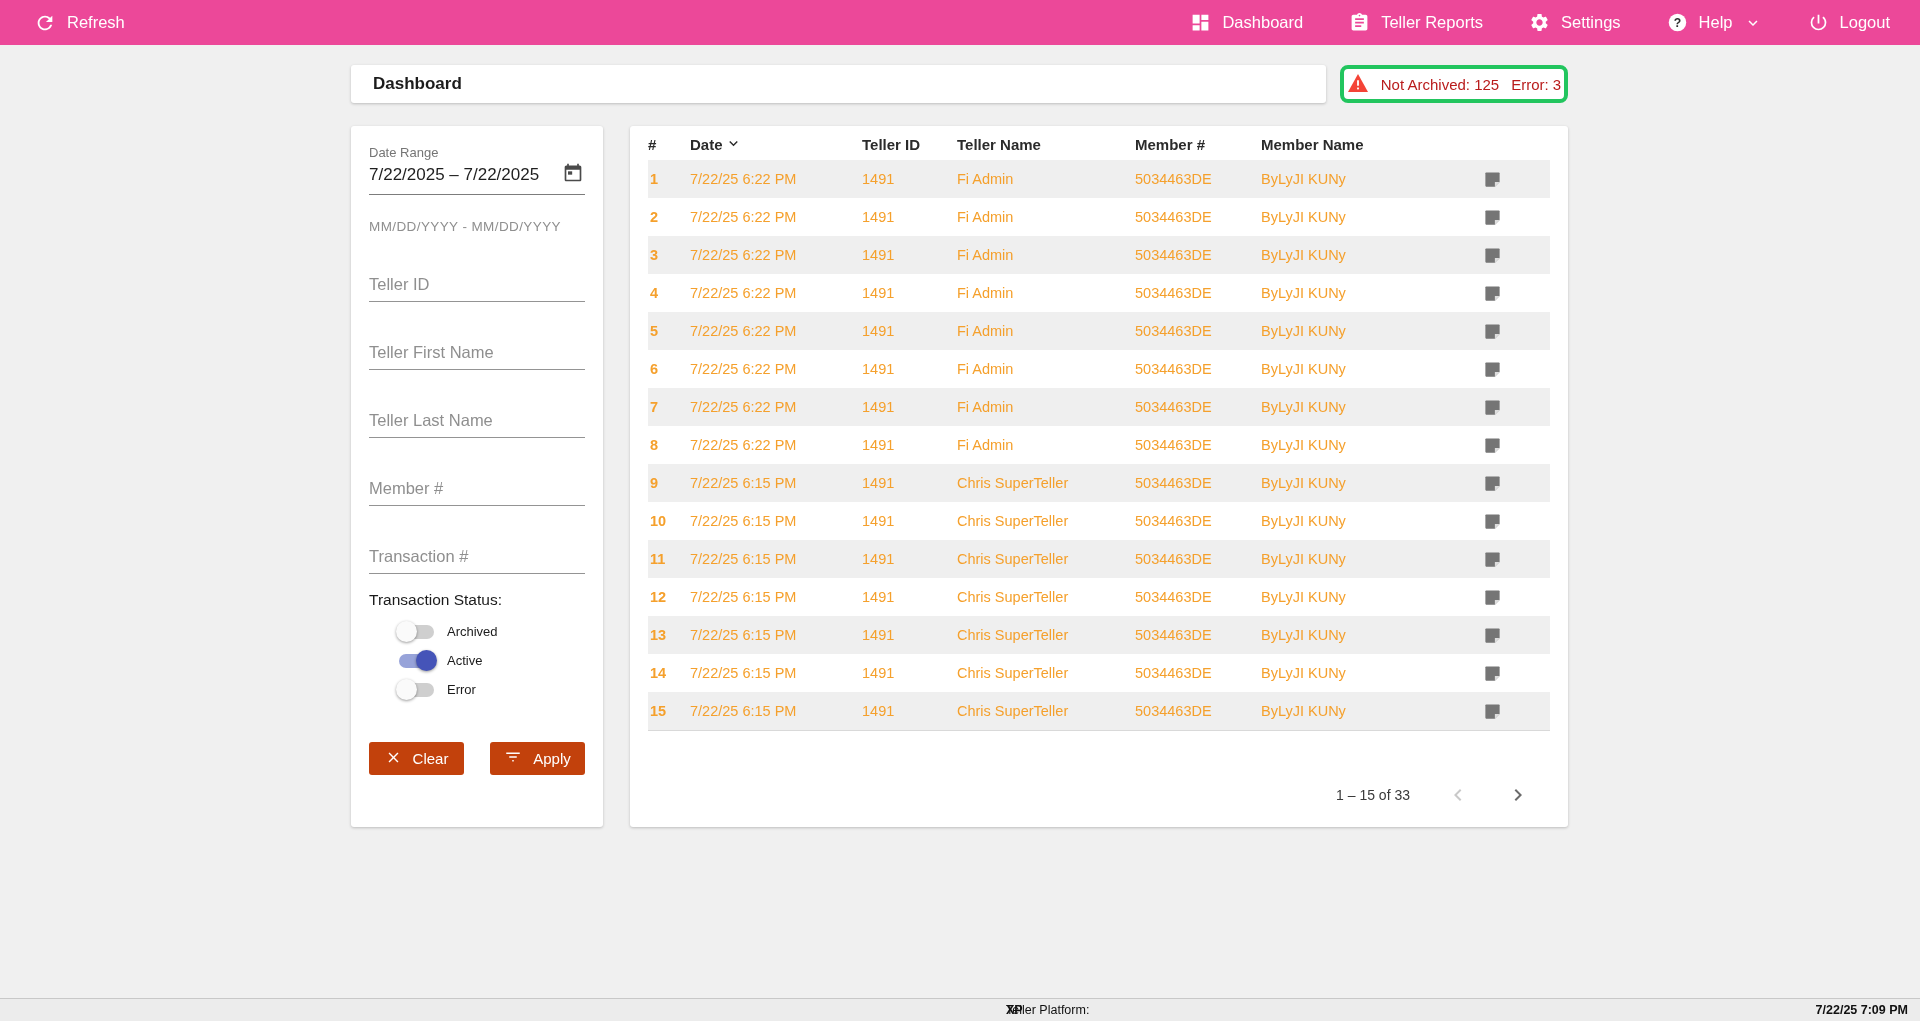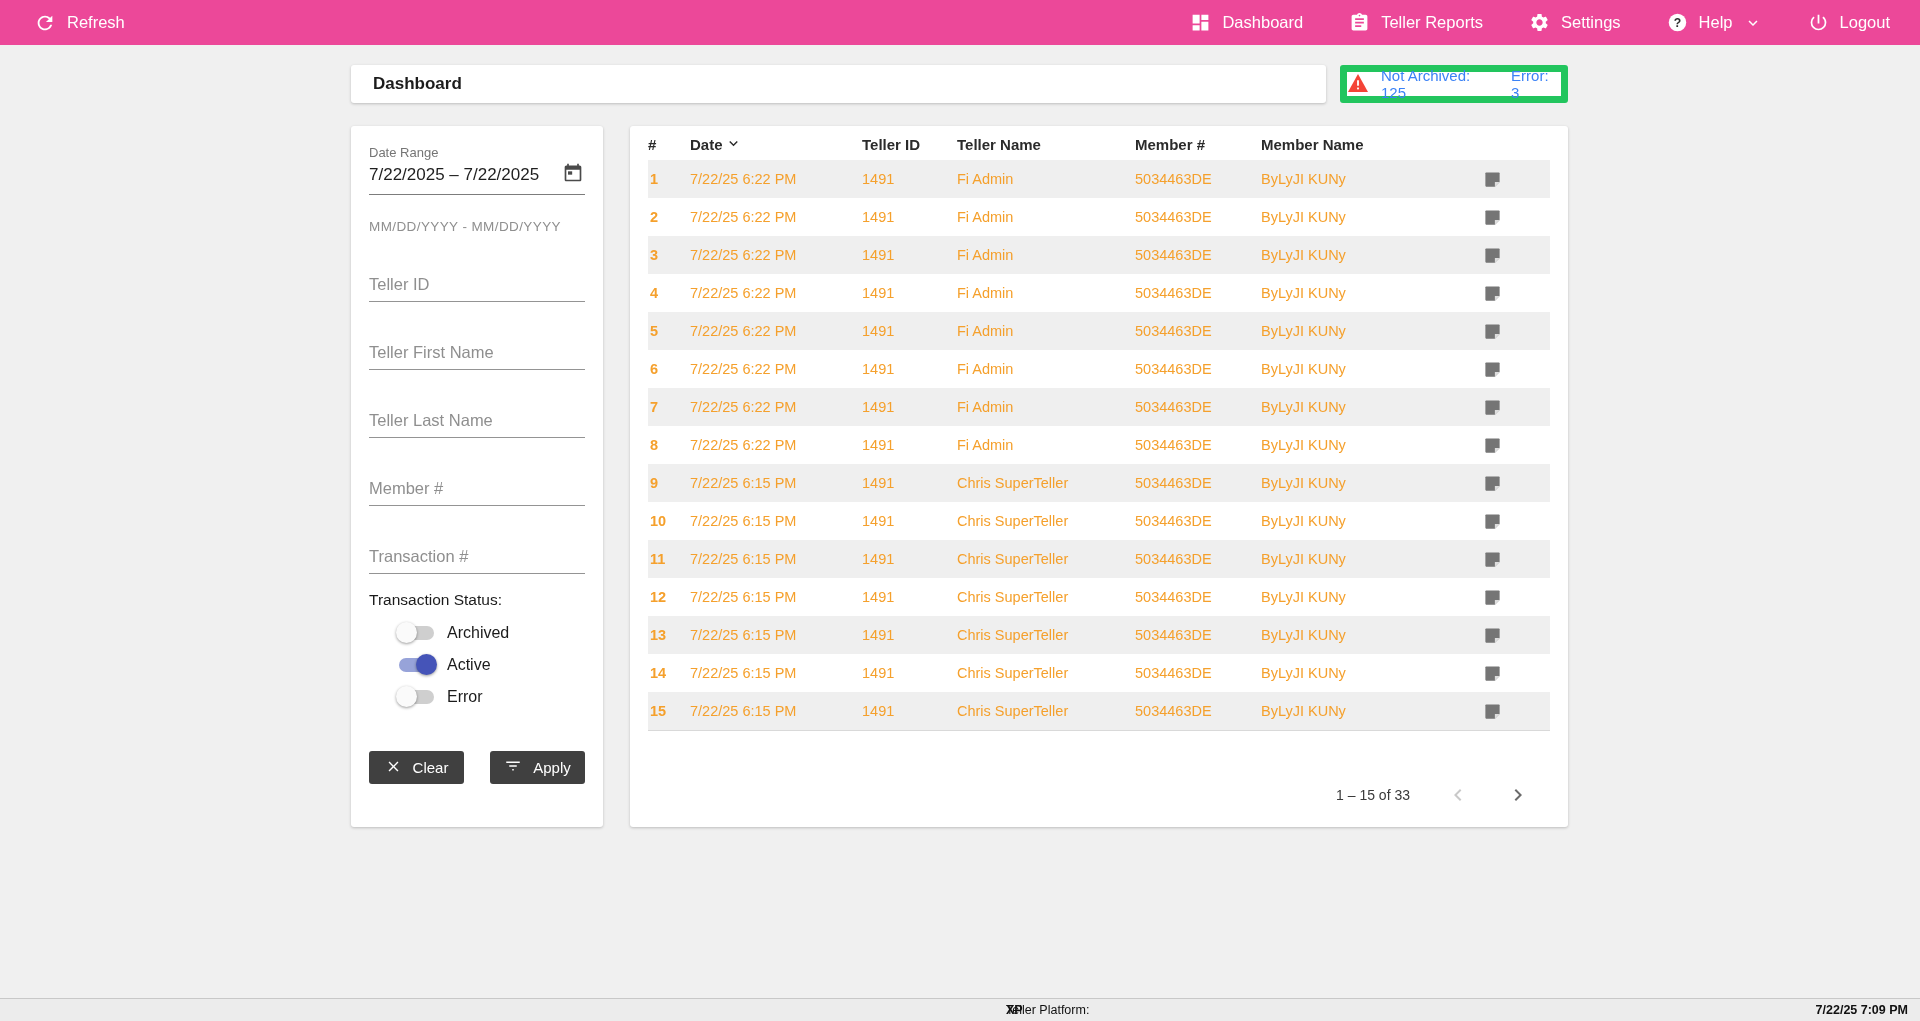--- a/index.html
+++ b/index.html
@@ -14,47 +14,47 @@
   .nav-right .nav-item { margin-left:46px; }
   .nav-item svg { display:block; }
 
   
   .main { margin-left:351px; width:1217px; padding-top:20px; }
   .card { background:#fff; border-radius:3px; box-shadow:0 1px 3px rgba(0,0,0,.22); }
 
   .header-row { display:flex; gap:14px; height:38px; margin-bottom:23px; }
   .title-card { flex:1; display:flex; align-items:center; padding-left:22px;
                 font-size:17px; font-weight:bold; color:#1c1c1c; }
-  .alert-badge { width:228px; background:#fff; border:7px solid #22c55e; border-radius:3px;
+  .alert-badge { width:228px; background:#fff; border:4px solid #22c55e; border-radius:8px;
                  display:flex; align-items:center; justify-content:center; gap:12px;
-                 color:#3b82f6; font-size:15px; }
+                 color:#b91c1c; font-size:15px; }
 
   .content-row { display:flex; gap:27px; height:701px; }
 
   
   .filter-card { width:252px; padding:19px 18px; flex-shrink:0; }
   .dr-label { font-size:13px; color:#757575; }
   .dr-value-row { display:flex; align-items:center; justify-content:space-between;
                   padding:3px 2px 7px 0; border-bottom:1px solid #7c7c7c; cursor:pointer; }
   .dr-value { font-size:17px; color:#1f1f1f; }
   .dr-hint { font-size:13.5px; color:#8f8f8f; margin-top:24px; letter-spacing:.4px; }
   .u-input { display:block; width:100%; margin-top:36px; border:none; outline:none;
              border-bottom:1px solid #949494; font-size:16.5px; padding:5px 0 7px;
              color:#222; background:transparent; font-family:inherit; }
   .u-input::placeholder { color:#8f8f8f; opacity:1; }
   .status-label { margin-top:17px; font-size:15.5px; color:#1b1b1b; }
   .toggles { margin-top:15px; padding-left:30px; display:flex; flex-direction:column; gap:14px; }
-  .toggle-row { display:flex; align-items:center; gap:13px; font-size:16px; color:#1b1b1b; cursor:pointer; }
+  .toggle-row { display:flex; align-items:center; gap:13px; font-size:13px; color:#1b1b1b; cursor:pointer; }
   .switch { width:35px; height:14px; border-radius:8px; background:#cfcfcf; position:relative; flex-shrink:0; }
   .switch .knob { width:21px; height:21px; border-radius:50%; background:#fafafa;
                   box-shadow:0 1px 3px rgba(0,0,0,.4); position:absolute; top:-4px; left:-3px; }
   .switch.on { background:#97a3d9; }
   .switch.on .knob { background:#4554b8; left:17px; }
   .btn-row { margin-top:45px; display:flex; gap:26px; }
-  .btn { width:112px; height:33px; background:#404040; color:#fff; border:none; border-radius:3px;
+  .btn { width:112px; height:33px; background:#c2410c; color:#fff; border:none; border-radius:3px;
          display:flex; align-items:center; justify-content:center; gap:11px; font-size:15px;
          font-family:inherit; cursor:pointer; }
 
   
   .table-card { flex:1; padding:2px 18px 0; display:flex; flex-direction:column; }
   .thead, .trow { display:grid; grid-template-columns:42px 172px 95px 178px 126px 200px 1fr;
                   align-items:center; }
   .thead { height:32px; font-size:15px; font-weight:bold; color:#2b2b2b; }
   .thead .sort { display:inline-flex; align-items:center; gap:2px; cursor:pointer; }
   .tbody { border-bottom:1px solid #d9d9d9; }

